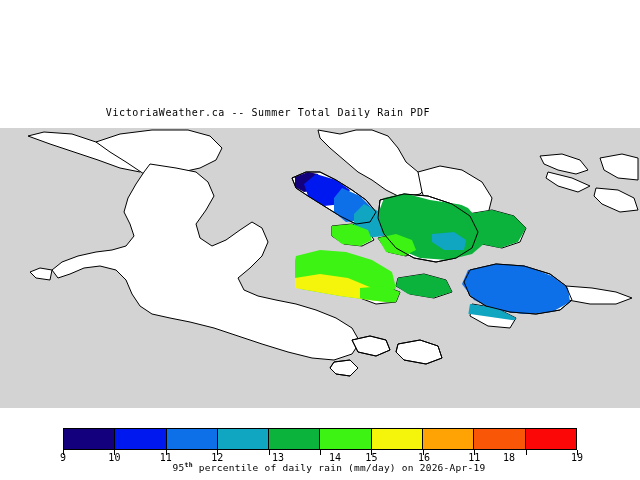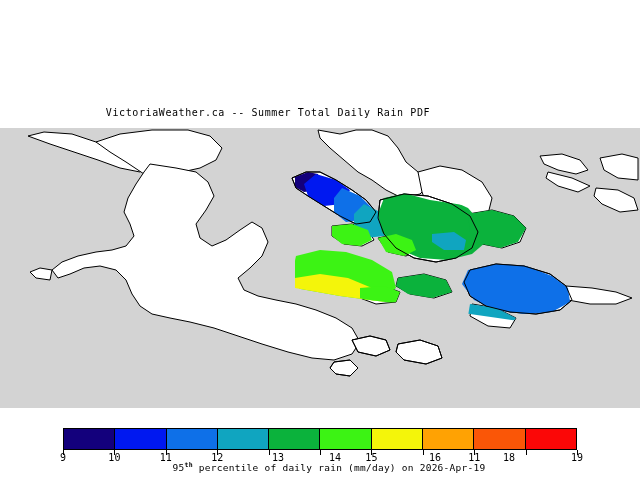--- a/index.html
+++ b/index.html
@@ -279,19 +279,19 @@
     <div class="cb-tick" style="left: 514px;"></div>
   </div>
 <div id="cb-labels">
     <div class="cb-label" style="left: 0px;">9</div>
     <div class="cb-label" style="left: 51.4px;">10</div>
     <div class="cb-label" style="left: 102.8px;">11</div>
     <div class="cb-label" style="left: 154.2px;">12</div>
     <div class="cb-label" style="left: 215px;">13</div>
     <div class="cb-label" style="left: 272px;">14</div>
     <div class="cb-label" style="left: 308.4px;">15</div>
-    <div class="cb-label" style="left: 372px;">16</div>
+    <div class="cb-label" style="left: 361px;">16</div>
     <div class="cb-label" style="left: 411.2px;">11</div>
     <div class="cb-label" style="left: 446px;">18</div>
     <div class="cb-label" style="left: 514px;">19</div>
   </div>
 
 <div id="caption"><span>95</span><sup>th</sup><span> percentile of daily rain (mm/day) on 2026-Apr-19</span></div>
 
 </body></html>

